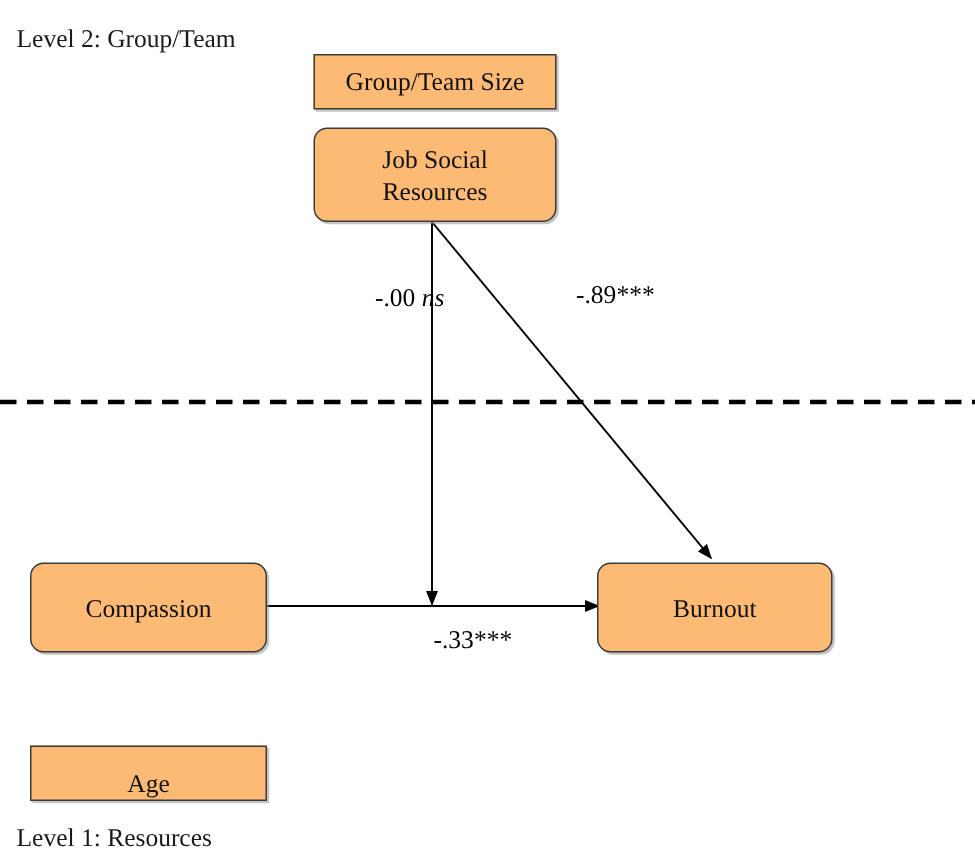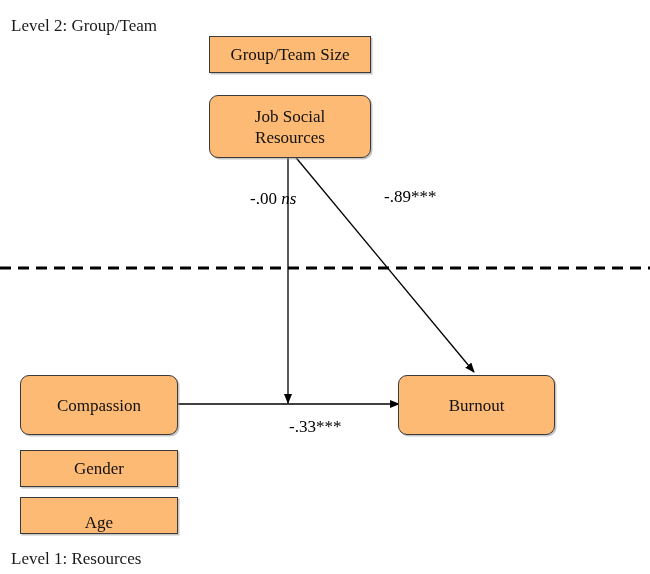--- a/index.html
+++ b/index.html
@@ -56,21 +56,21 @@
     justify-content: center;
     text-align: center;
     font-size: 17px;
     line-height: 21px;
     color: #111111;
   }
   .node-box.rounded { border-radius: 9px; }
   .node-box .node-label { display: block; padding: 0 6px; }
 
   #box-group-team-size { left: 209px; top: 36px;  width: 162px; height: 37px; }
-  #box-job-social      { left: 209px; top: 85px;  width: 162px; height: 63px; margin-top: 10px; }
+  #box-job-social      { left: 209px; top: 85px;  width: 162px; height: 63px; }
   #box-compassion      { left: 20px;  top: 375px; width: 158px; height: 60px; }
   #box-burnout         { left: 398px; top: 375px; width: 157px; height: 60px; }
   #box-gender          { left: 20px;  top: 450px; width: 158px; height: 37px; }
   #box-age             { left: 20px;  top: 497px; width: 158px; height: 37px; align-items: flex-end; }
 
   
   .path-label {
     position: absolute;
     font-size: 17px;
     line-height: 20px;
@@ -122,23 +122,20 @@
   </div>
 
   <div class="node-box rounded" id="box-compassion">
     <span class="node-label">Compassion</span>
   </div>
 
   <div class="node-box rounded" id="box-burnout">
     <span class="node-label">Burnout</span>
   </div>
 
-  <div class="node-box" id="box-gender">
-    <span class="node-label">Gender</span>
-  </div>
 
   <div class="node-box" id="box-age">
     <span class="node-label">Age</span>
   </div>
 
   <div class="path-label" id="label-jsr-compassion">
     <span>-.00</span><span>&nbsp;</span><span class="ns">ns</span>
   </div>
 
   <div class="path-label" id="label-jsr-burnout">

